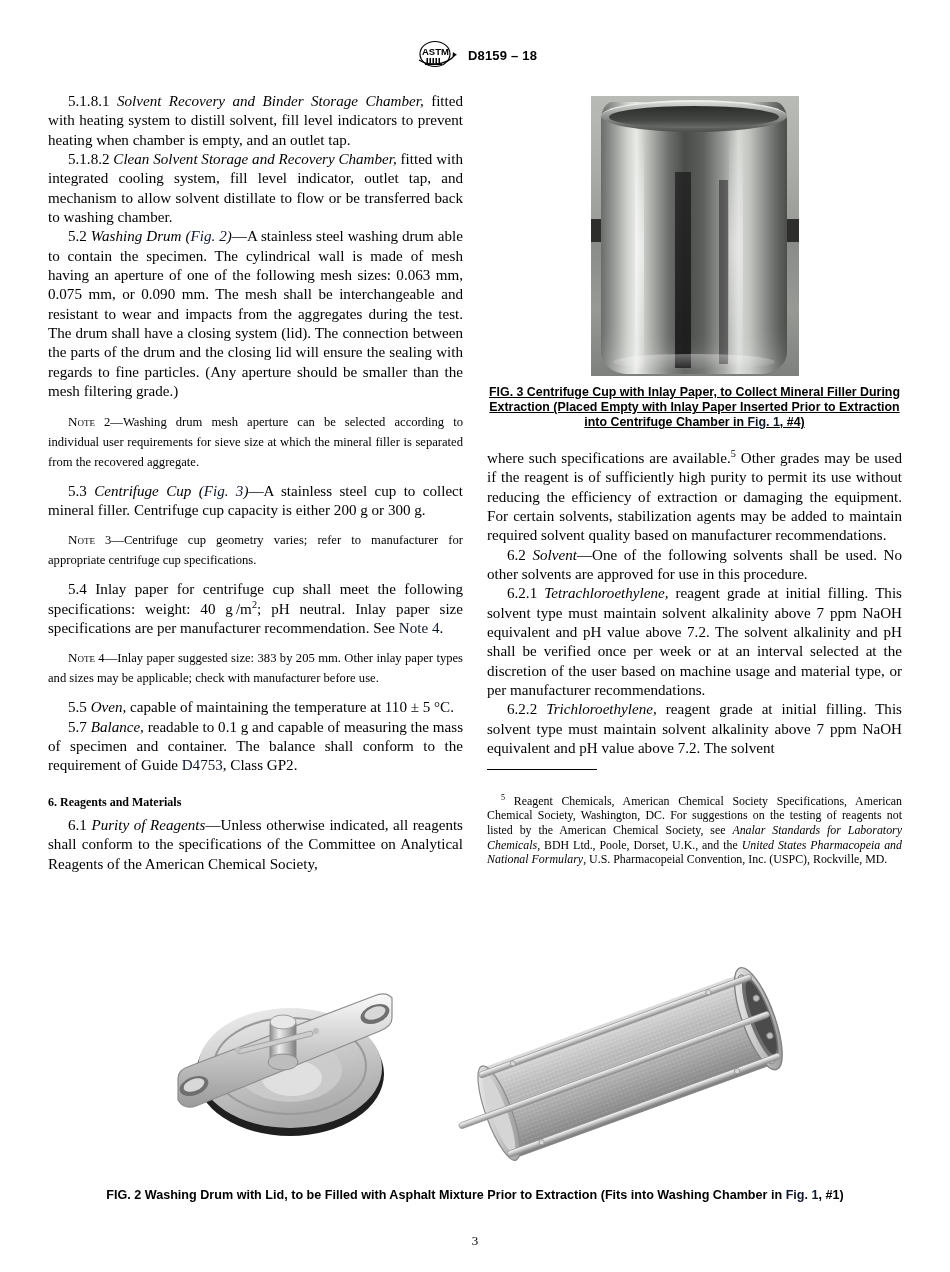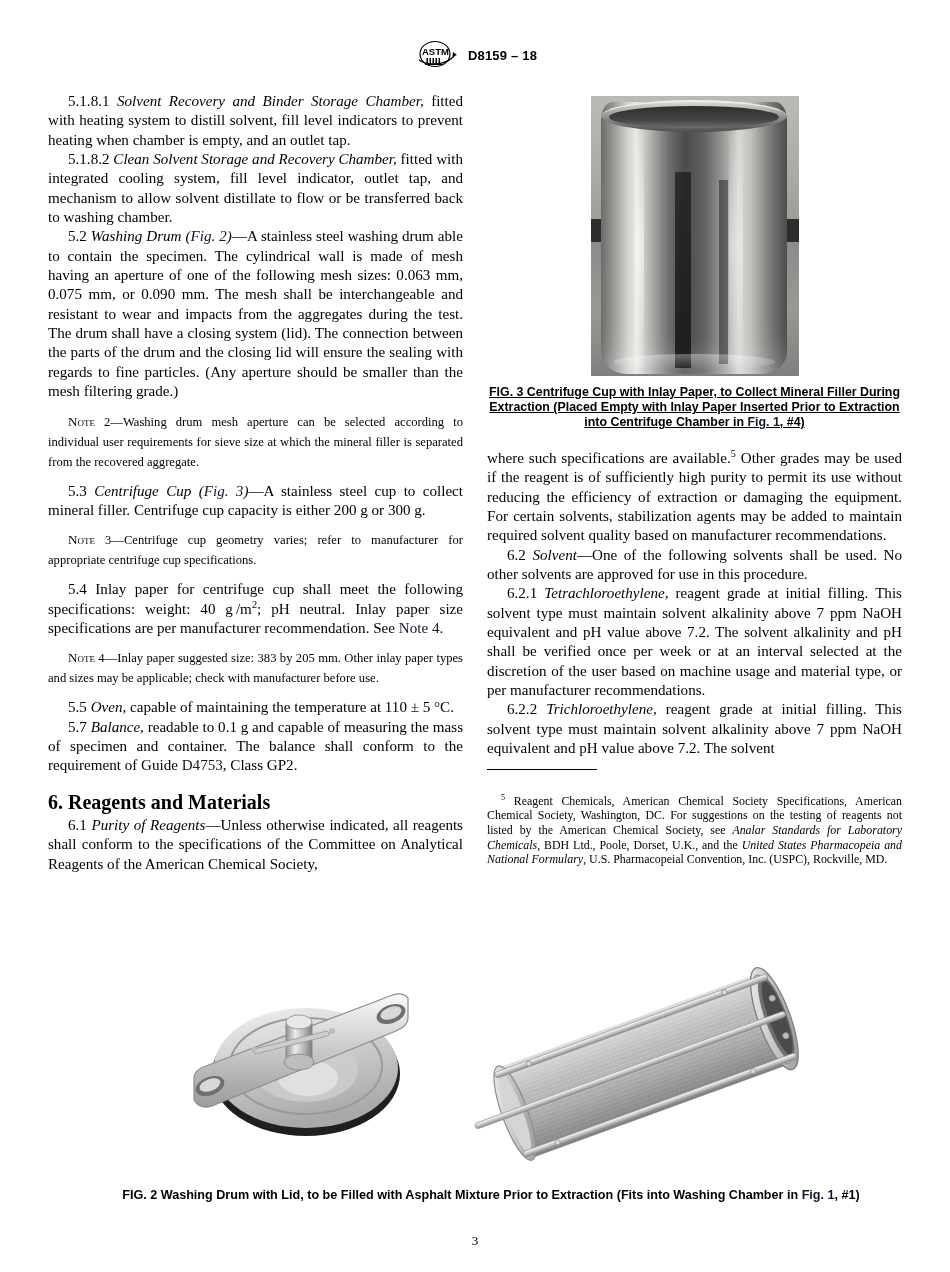--- a/index.html
+++ b/index.html
@@ -65,21 +65,21 @@
     text-indent: 20px;
     margin-bottom: 0;
   }
   .para + .para { margin-top: 6.5px; font-weight: bold; }
   .tight { text-indent: 20px; }
   i, .it { font-style: italic; }
   .lnk { color: #0f172a; }
   .sec-head {
     font-family: "Liberation Serif", "DejaVu Serif", serif;
     font-weight: bold;
-    font-size: 20px;
+    font-size: 12px;
     text-indent: 0;
     margin-top: 17px;
     margin-bottom: 4px;
     text-align: left;
   }
   .note {
     font-size: 12.6px;
     line-height: 20px;
     text-indent: 20px;
     text-align: justify;
@@ -208,21 +208,21 @@
     font-size: 11.9px;
     line-height: 14.7px;
     text-align: justify;
     text-indent: 14px;
     margin-top: 24px;
   }
 
   
   .fig2-wrap {
     position: absolute;
-    left: 64px;
+    left: 48px;
     top: 960px;
     width: 854px;
   }
   .fig2-row {
     position: relative;
     height: 210px;
   }
   .fig2-cap {
     font-family: "Liberation Sans", "DejaVu Sans", sans-serif;
     font-weight: bold;

